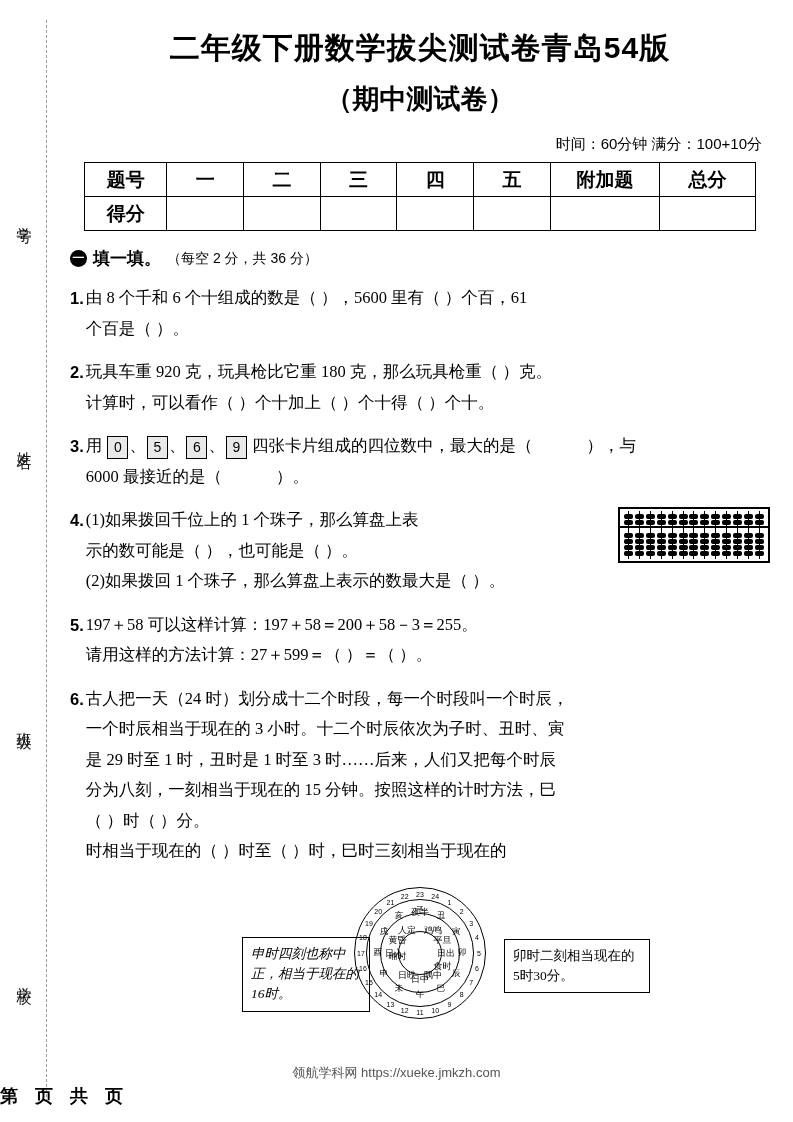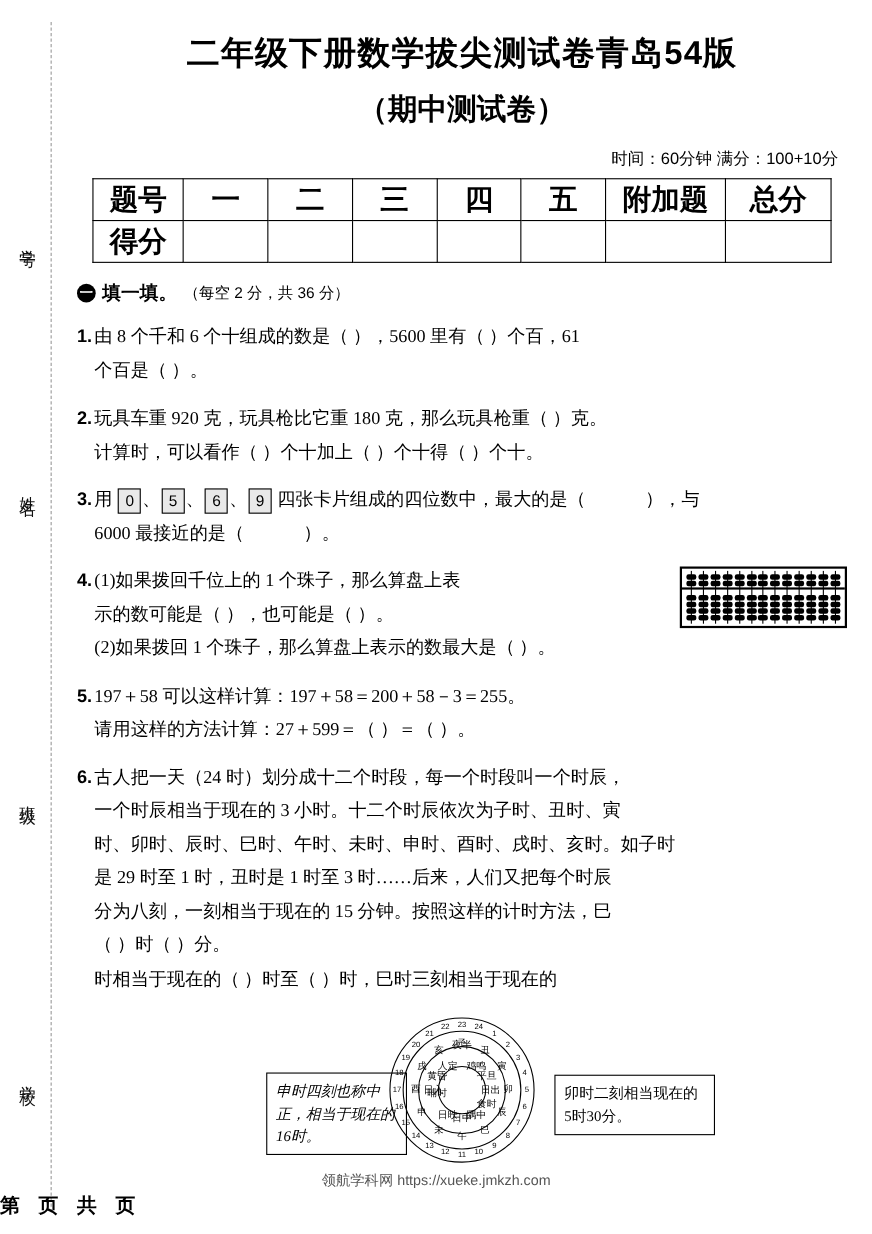--- a/index.html
+++ b/index.html
@@ -84,21 +84,21 @@
   
   table.score {
     border-collapse: collapse;
     margin: 8px auto 0 auto;
     width: 672px;
   }
   table.score td {
     border: 1.6px solid #000;
     height: 31px;
     text-align: center;
-    font-size: 26px;
+    font-size: 19px;
     font-weight: bold;
     font-family: "Liberation Sans", sans-serif;
   }
   .col-head { width: 82px; }
   .col-n { width: 76px; }
   .col-extra { width: 110px; }
   .col-total { width: 96px; }
 
   
   .sec-head {
@@ -477,21 +477,20 @@
         <p>197＋58 可以这样计算：197＋58＝200＋58－3＝255。</p>
         <p>请用这样的方法计算：27＋599＝（               ）＝（               ）。</p>
       </div>
     </div>
 
     <div class="q">
       <div class="qnum">6.</div>
       <div class="qbody">
         <p>古人把一天（24 时）划分成十二个时段，每一个时段叫一个时辰，</p>
         <p>一个时辰相当于现在的 3 小时。十二个时辰依次为子时、丑时、寅</p>
-        <p>时、卯时、辰时、巳时、午时、未时、申时、酉时、戌时、亥时。如子时</p>
         <p>是 29 时至 1 时，丑时是 1 时至 3 时……后来，人们又把每个时辰</p>
         <p>分为八刻，一刻相当于现在的 15 分钟。按照这样的计时方法，巳</p>
         <p>（      ）时（      ）分。</p>
         <p>时相当于现在的（      ）时至（      ）时，巳时三刻相当于现在的</p>
       </div>
     </div>
 
     <div class="diagram">
       <div class="callout left">申时四刻也称中正，相当于现在的16时。</div>
       <div class="callout right">卯时二刻相当现在的5时30分。</div>

